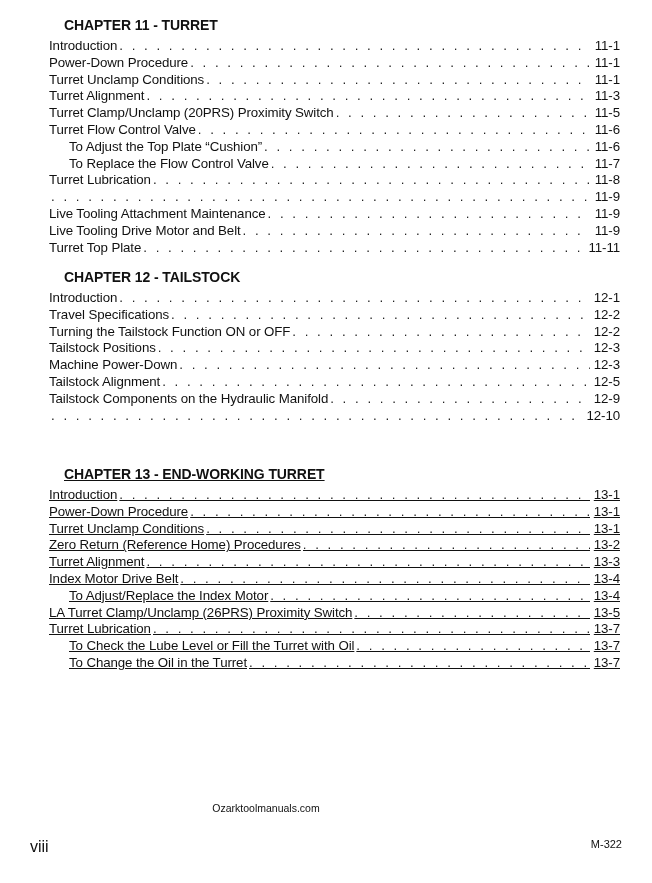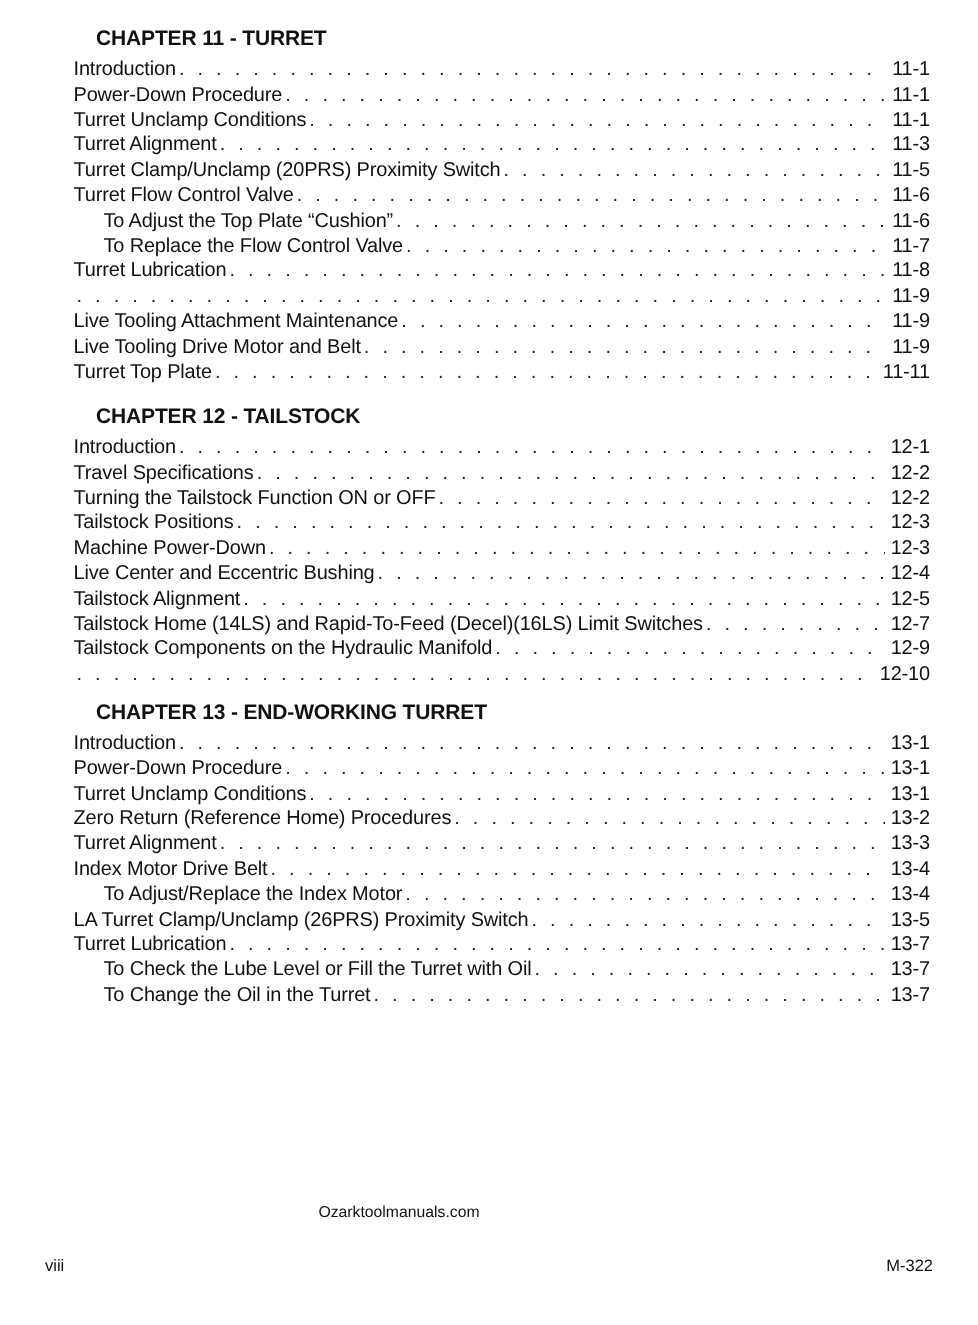--- a/index.html
+++ b/index.html
@@ -25,27 +25,27 @@
       flex: 1 1 auto; overflow: hidden; margin: 0 2px;
       color: #222; letter-spacing: 4.2px;
     }
     .entry .leader::before {
       content: ". . . . . . . . . . . . . . . . . . . . . . . . . . . . . . . . . . . . . . . . . . . . . . . . . . . . . . . . . . . . . . . . . . . . . . . . . . . . .";
       letter-spacing: 2.5px;
     }
     .entry .page { flex: none; text-align: right; min-width: 28px; }
     #ch11 { top: 16px; }
     #ch12 { top: 268px; }
-    #ch13 { top: 465px; }
+    #ch13 { top: 465px; text-decoration: underline; }
     .footer-site {
       position: absolute; top: 802px; left: 0; width: 532px; text-align: center;
       font-size: 10.5px;
     }
     .footer-page {
-      position: absolute; top: 838px; left: 30px; font-size: 11px;
+      position: absolute; top: 838px; left: 30px; font-size: 16px;
     }
     .footer-doc {
       position: absolute; top: 838px; right: 30px; font-size: 11px;
     }
   </style>
 </head>
 <body>
 
 <div class="chapter" id="ch11">
   <div class="chapter-title">CHAPTER 11 - TURRET</div>
@@ -139,33 +139,23 @@
         <span class="label">Tailstock Positions</span>
         <span class="leader"></span>
         <span class="page">12-3</span>
       </div>
       <div class="entry">
         <span class="label">Machine Power-Down</span>
         <span class="leader"></span>
         <span class="page">12-3</span>
       </div>
       <div class="entry">
-        <span class="label">Live Center and Eccentric Bushing</span>
-        <span class="leader"></span>
-        <span class="page">12-4</span>
-      </div>
-      <div class="entry">
         <span class="label">Tailstock Alignment</span>
         <span class="leader"></span>
         <span class="page">12-5</span>
-      </div>
-      <div class="entry">
-        <span class="label">Tailstock Home (14LS) and Rapid-To-Feed (Decel)(16LS) Limit Switches</span>
-        <span class="leader"></span>
-        <span class="page">12-7</span>
       </div>
       <div class="entry">
         <span class="label">Tailstock Components on the Hydraulic Manifold</span>
         <span class="leader"></span>
         <span class="page">12-9</span>
       </div>
       <div class="entry">
         <span class="leader"></span>
         <span class="page">12-10</span>
       </div>

